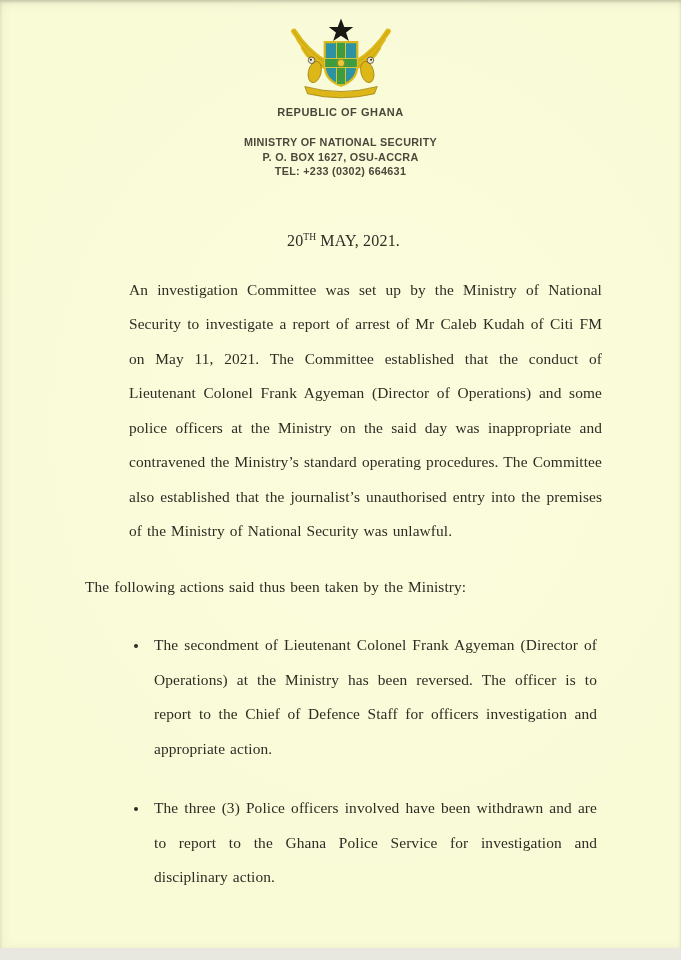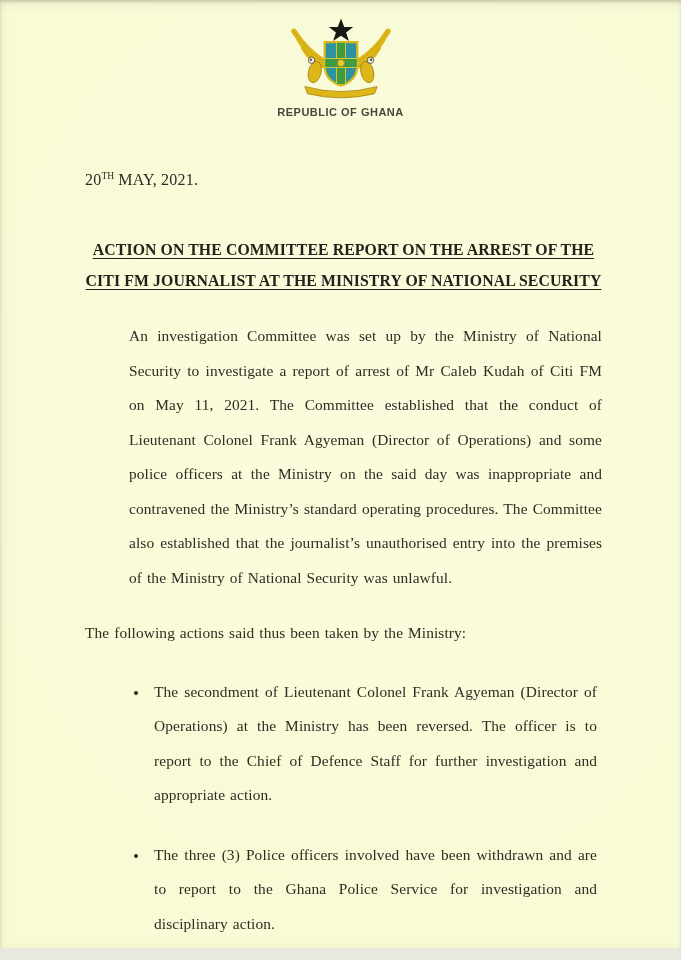--- a/index.html
+++ b/index.html
@@ -51,20 +51,21 @@
   }
   
   .content {
     padding: 0 79px 0 85px; 
   }
   .date-line {
     margin-top: 53px;
     font-size: 16px;
     letter-spacing: 0.2px;
     color: #2e2b24;
+    text-align: center;
   }
   .date-line sup {
     font-size: 9.5px;
     vertical-align: super;
     letter-spacing: 0;
   }
   .letter-title {
     margin-top: 45px;
     text-align: center;
     font-weight: bold;
@@ -161,34 +162,35 @@
         <rect x="42" y="48" width="36" height="10" fill="#3f9c40"></rect>
       </g>
 
       <circle cx="60" cy="53" r="4" fill="#e7c937" stroke="#9a7a0e" stroke-width="0.8"></circle>
 
       <path d="M20,79 Q60,90 100,79 L97,87 Q60,96 23,87 Z" fill="#dcb717" stroke="#9a7a0e" stroke-width="0.8"></path>
     </svg>
 
     <div class="republic">REPUBLIC OF GHANA</div>
 
+    <div class="ministry-block">
+      <div>MINISTRY OF NATIONAL SECURITY</div>
+      <div>P. O. BOX 1627, OSU-ACCRA</div>
+      <div>TEL: +233 (0302) 664631</div>
+    </div>
   </div>
 
   <div class="content">
 
     <div class="date-line"><span>20</span><sup>TH</sup><span> MAY, 2021.</span></div>
 
-    <div class="letter-title">
-      <span class="tline">ACTION ON THE COMMITTEE REPORT ON THE ARREST OF THE</span>
-      <span class="tline">CITI FM JOURNALIST AT THE MINISTRY OF NATIONAL SECURITY</span>
-    </div>
 
     <p class="para intro">An investigation Committee was set up by the Ministry of National Security to investigate a report of arrest of Mr Caleb Kudah of Citi FM on May 11, 2021. The Committee established that the conduct of Lieutenant Colonel Frank Agyeman (Director of Operations) and some police officers at the Ministry on the said day was inappropriate and contravened the Ministry’s standard operating procedures. The Committee also established that the journalist’s unauthorised entry into the premises of the Ministry of National Security was unlawful.</p>
 
     <p class="para">The following actions said thus been taken by the Ministry:</p>
 
     <ul class="bullets">
-      <li>The secondment of Lieutenant Colonel Frank Agyeman (Director of Operations) at the Ministry has been reversed. The officer is to report to the Chief of Defence Staff for further investigation and appropriate action.</li>
+      <li>The secondment of Lieutenant Colonel Frank Agyeman (Director of Operations) at the Ministry has been reversed. The officer is to report to the Chief of Defence Staff for officers investigation and appropriate action.</li>
       <li>The three (3) Police officers involved have been withdrawn and are to report to the Ghana Police Service for investigation and disciplinary action.</li>
     </ul>
 
   </div>
 </div>
 
 </body></html>

